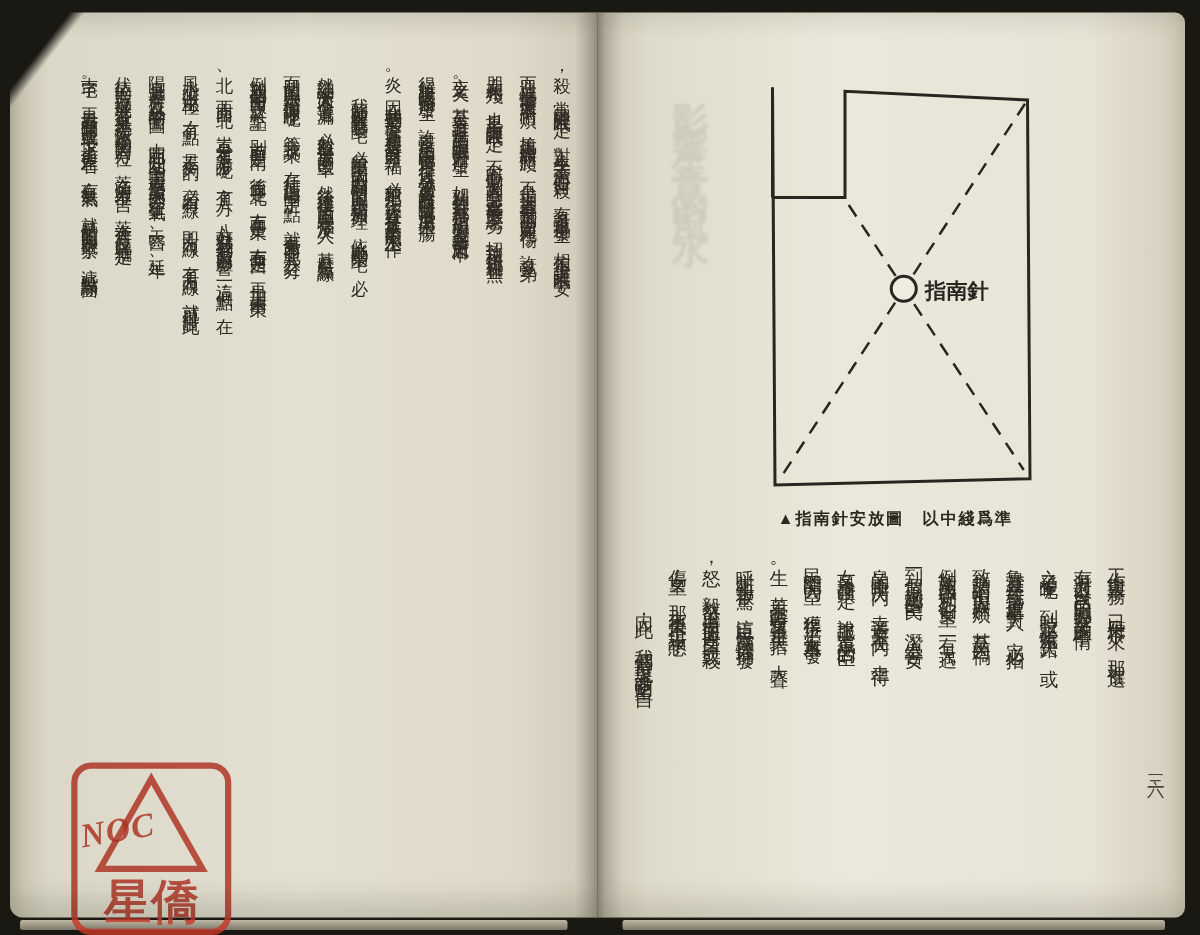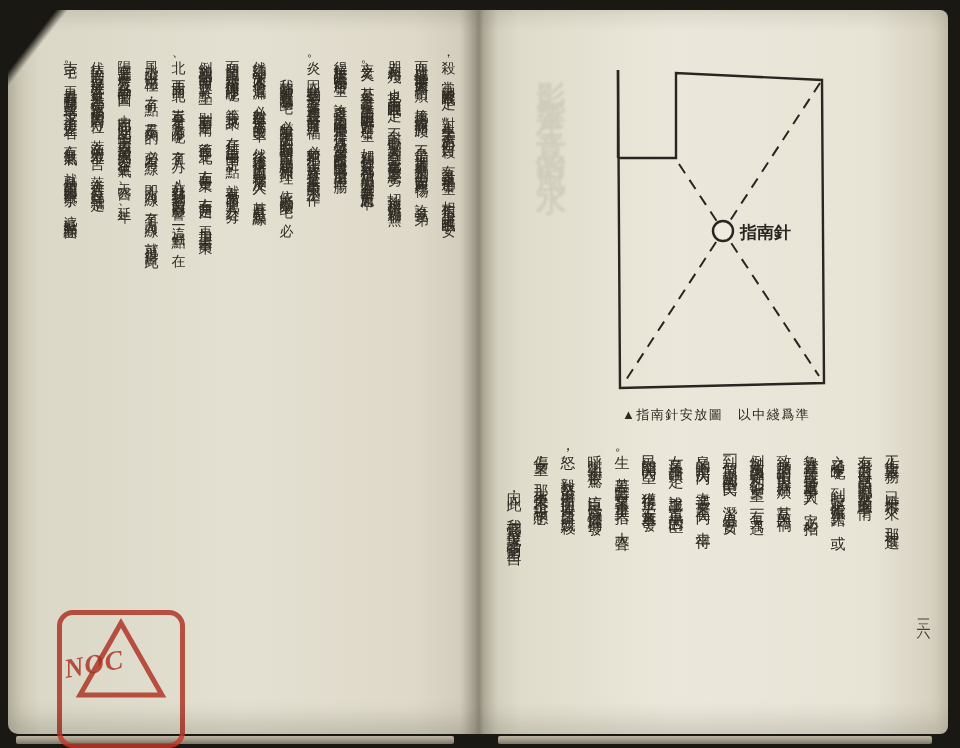--- a/index.html
+++ b/index.html
@@ -45,21 +45,21 @@
     color:#7e7c6a;opacity:.18;filter:blur(1.3px);
   }
   .pagenum{
     position:absolute;right:16px;top:598px;writing-mode:vertical-rl;
     font-size:14px;letter-spacing:5px;color:#46423a;
   }
   .diagram{position:absolute;left:112px;top:46px;width:300px;height:360px;font-family:Liberation Mono, monospace;}
   .diagram svg{display:block;}
   .caption{
     position:absolute;left:144px;top:396px;
-    font-size:13px;font-weight:normal;letter-spacing:1.5px;color:#2c2820;
+    font-size:13px;font-weight:bold;letter-spacing:1.5px;color:#2c2820;
   }
 
   .stamp{
     position:absolute;left:49px;top:600px;width:118px;height:128px;
     border:5px solid rgba(197,55,40,.82);border-radius:16px;
     color:rgba(197,55,40,.82);z-index:7;mix-blend-mode:multiply;
   }
   .stamp .tri{position:absolute;left:0;top:2px;}
   .stamp .noc{
     position:absolute;left:2px;top:34px;font-style:italic;font-weight:bold;
@@ -93,20 +93,21 @@
       <div class="col">陽宅是甚麼方位八卦的平面圖，由此而知此宅的主房或廚房或大門落在生氣、天醫、延年、</div>
       <div class="col">伏位的吉方位抑或落在五鬼絶命六煞禍害的凶方位。落在凶方位不吉，落在吉方位此宅就是</div>
       <div class="col">吉宅了。再看看整間屋或單位上下前後左右，有無煞氣，就是體的風水觀察了。這些點線面</div>
     </div>
 
     <div class="stamp">
       <svg class="tri" width="118" height="86" viewBox="0 0 118 86">
         <polygon points="59,6 18,78 100,78" fill="none" stroke="rgba(197,55,40,.82)" stroke-width="5"></polygon>
       </svg>
       <div class="noc">NOC</div>
+      <div class="hanzi">星僑</div>
     </div>
   </div>
 
   <div class="page page-right">
 
     <div class="ghost-title">影響生意的風水</div>
 
     <div class="diagram">
       <svg width="300" height="360" viewBox="0 0 300 360">
         <g fill="none" stroke="#2a2520" stroke-width="2.4">

